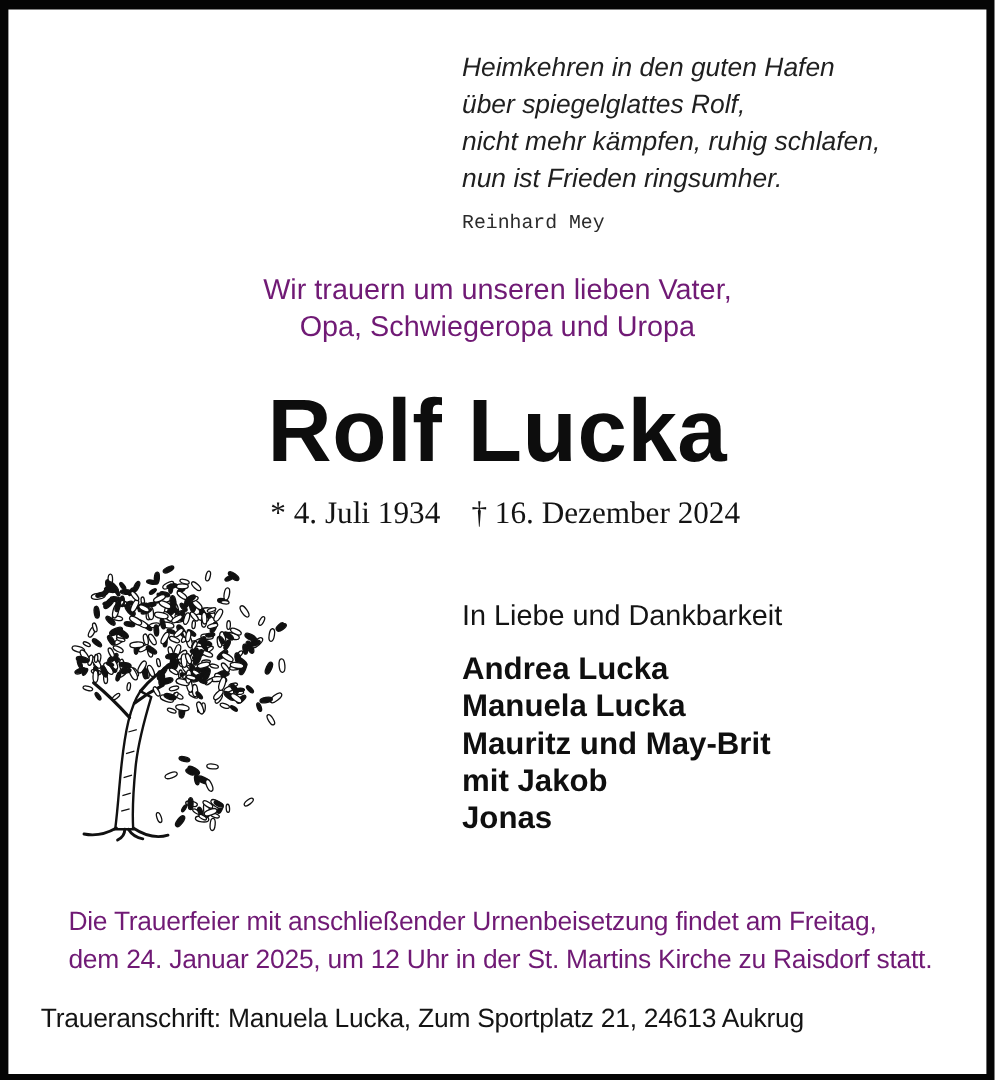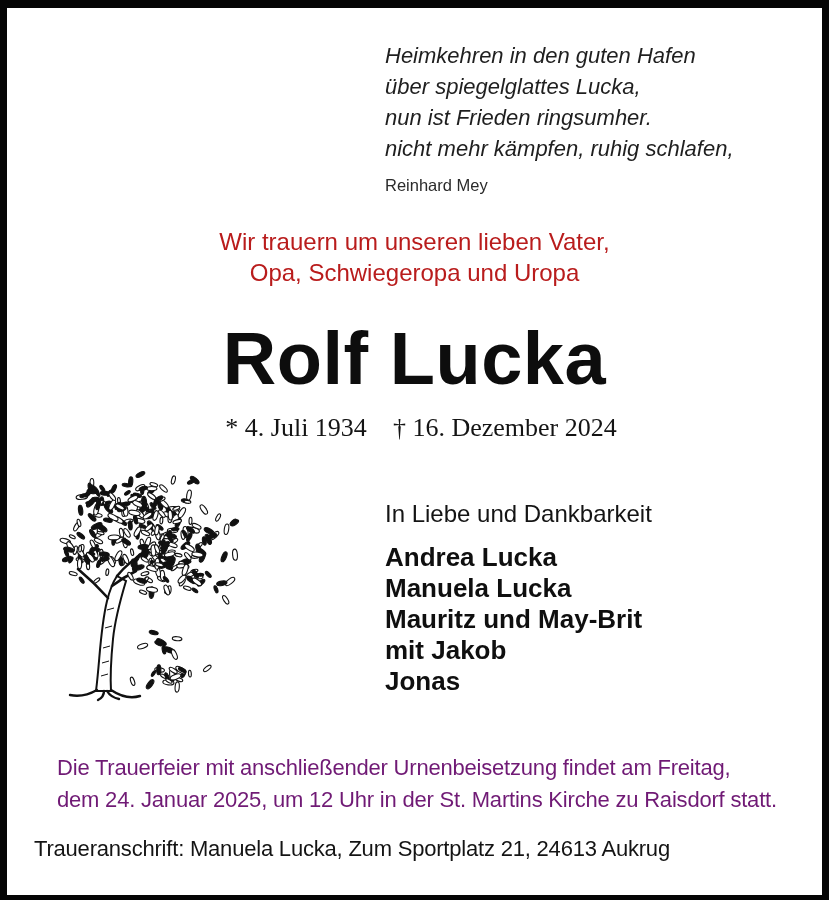--- a/index.html
+++ b/index.html
@@ -29,30 +29,31 @@
     font-size: 22px;
     line-height: 31px;
     color: #1f1f1f;
     white-space: nowrap;
   }
   .poem-attribution {
     margin-top: 6px;
     font-style: normal;
     font-size: 16.5px;
     color: #2b2b2b;
+    font-family: Liberation Mono, monospace;
   }
   
   .mourning {
     position: absolute;
     left: 0; right: 0;
     top: 226px;
     text-align: center;
     font-size: 24px;
     line-height: 31px;
-    color: #b91c1c;
+    color: #701a75;
   }
   
   .deceased-name {
     position: absolute;
     left: 0; right: 0;
     top: 318px;
     text-align: center;
     font-family: Liberation Sans, sans-serif;
     font-weight: bold;
     font-size: 74px;
@@ -123,23 +124,23 @@
 </style>
 </head>
 <body>
 
 <div class="notice">
 
   <div class="frame"></div>
 
   <div class="poem">
     <div>Heimkehren in den guten Hafen</div>
-    <div>über spiegelglattes Lucka,</div>
+    <div>über spiegelglattes Rolf,</div>
+    <div>nicht mehr kämpfen, ruhig schlafen,</div>
     <div>nun ist Frieden ringsumher.</div>
-    <div>nicht mehr kämpfen, ruhig schlafen,</div>
     <div class="poem-attribution">Reinhard Mey</div>
   </div>
 
   <div class="mourning">
     <div>Wir trauern um unseren lieben Vater,</div>
     <div>Opa, Schwiegeropa und Uropa</div>
   </div>
 
   <div class="deceased-name">Rolf Lucka</div>
 

